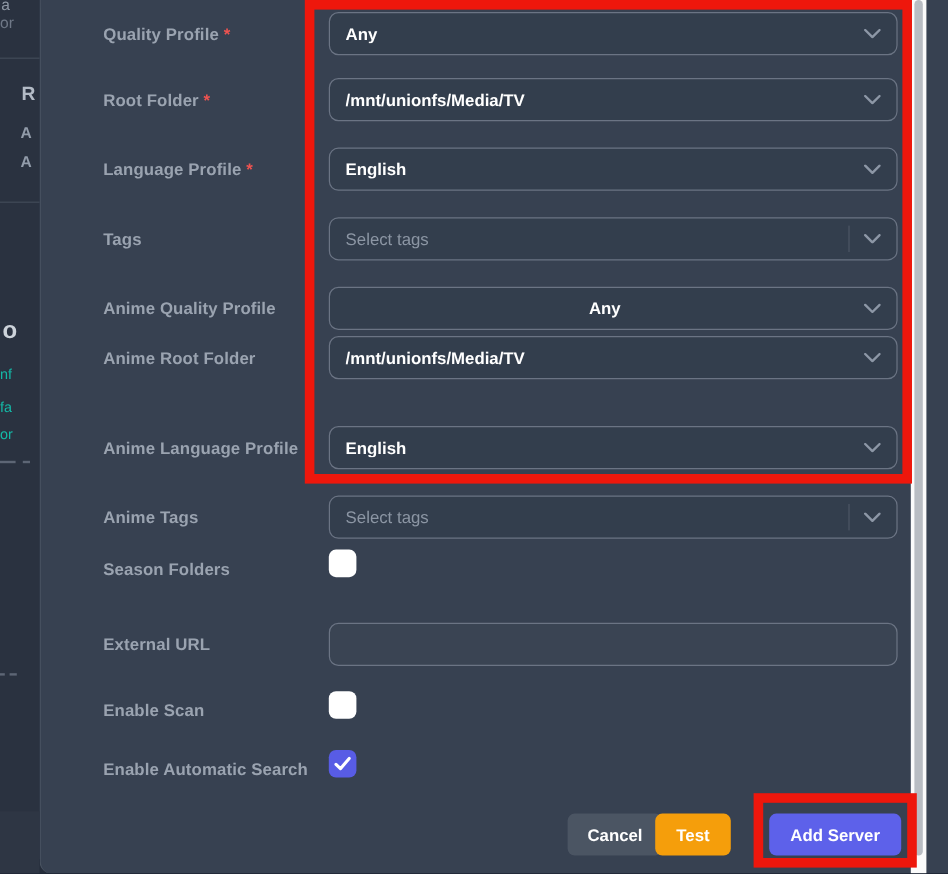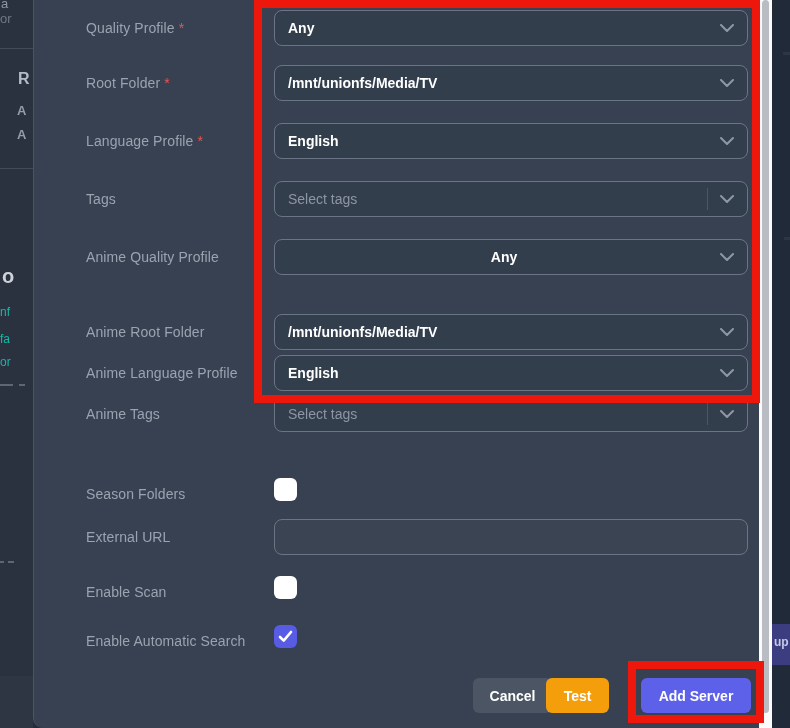--- a/index.html
+++ b/index.html
@@ -14,21 +14,21 @@
   .frag{position:absolute;color:#14b8a6;font-size:12px;font-weight:700;white-space:nowrap;}
   .hline{position:absolute;height:1px;background:#414b59;}
   .dash{position:absolute;height:2px;background:#5d6675;}
   
   .corner-notch{position:absolute;left:33px;bottom:0;width:12px;height:12px;background:#252d3b;z-index:2;}
   .modal{
     position:absolute;left:33px;top:0;width:726px;height:728px;background:#374151;
     border-left:1px solid #4a5462;border-bottom-left-radius:10px;box-sizing:border-box;z-index:3;
   }
   .row{position:absolute;left:0;width:726px;}
-  .row-label{position:absolute;left:52px;top:10px;font-size:14px;font-weight:400;color:#9aa3b0;white-space:nowrap;letter-spacing:.1px;}
+  .row-label{position:absolute;left:52px;top:10px;font-size:14px;font-weight:700;color:#9aa3b0;white-space:nowrap;letter-spacing:.1px;}
   .row.cb .row-label{top:8px;}
   .req{color:#ef5350;margin-left:4px;}
   .select-box{
     position:absolute;left:240px;top:0;width:474px;height:36px;box-sizing:border-box;
     background:#333e4d;border:1px solid #6b7484;border-radius:8px;
     display:flex;align-items:center;padding:0 13px;cursor:pointer;
   }
   .select-box .val{flex:1;color:#ffffff;font-size:14px;font-weight:600;white-space:nowrap;overflow:hidden;}
   .select-box .val.placeholder{color:#8c96a4;font-weight:400;}
   .ms-divider{width:1px;height:22px;background:#4d5665;margin-right:12px;flex-shrink:0;}
@@ -134,52 +134,52 @@
     <div class="row" style="top:239px;height:36px;text-align:center;">
       <span class="row-label"><span>Anime Quality Profile</span></span>
       <div class="select-box">
         <span class="val">Any</span>
         <svg class="chev" width="14" height="8" viewBox="0 0 14 8">
             <polyline points="1,1 7,7 13,1" fill="none" stroke="#8d97a6" stroke-width="2" stroke-linecap="round" stroke-linejoin="round"></polyline>
           </svg>
       </div>
     </div>
 
-    <div class="row" style="top:314px;height:48px;">
+    <div class="row" style="top:280px;height:48px;">
       <span class="row-label"><span>Anime Root Folder</span></span>
       <div class="select-box">
         <span class="val">/mnt/unionfs/Media/TV</span>
         <svg class="chev" width="14" height="8" viewBox="0 0 14 8">
             <polyline points="1,1 7,7 13,1" fill="none" stroke="#8d97a6" stroke-width="2" stroke-linecap="round" stroke-linejoin="round"></polyline>
           </svg>
       </div>
     </div>
 
     <div class="row" style="top:355px;height:36px;">
       <span class="row-label"><span>Anime Language Profile</span></span>
       <div class="select-box">
         <span class="val">English</span>
         <svg class="chev" width="14" height="8" viewBox="0 0 14 8">
             <polyline points="1,1 7,7 13,1" fill="none" stroke="#8d97a6" stroke-width="2" stroke-linecap="round" stroke-linejoin="round"></polyline>
           </svg>
       </div>
     </div>
 
-    <div class="row" style="top:396px;height:48px;">
+    <div class="row" style="top:413px;height:48px;">
       <span class="row-label"><span>Anime Tags</span></span>
       <div class="select-box">
         <span class="val placeholder">Select tags</span>
         <span class="ms-divider"></span>
         <svg class="chev" width="14" height="8" viewBox="0 0 14 8">
             <polyline points="1,1 7,7 13,1" fill="none" stroke="#8d97a6" stroke-width="2" stroke-linecap="round" stroke-linejoin="round"></polyline>
           </svg>
       </div>
     </div>
 
-    <div class="row cb" style="top:478px;height:23px;padding-left:16px;">
+    <div class="row cb" style="top:458px;height:23px;padding-left:16px;">
       <span class="row-label"><span>Season Folders</span></span>
       <div class="checkbox"></div>
     </div>
 
     <div class="row" style="top:519px;height:36px;">
       <span class="row-label"><span>External URL</span></span>
       <input class="text-input" type="text" value="" style="">
     </div>
 
     <div class="row cb" style="top:576px;height:23px;">
@@ -198,24 +198,17 @@
 
     <button class="btn btn-cancel">Cancel</button>
     <button class="btn btn-test">Test</button>
     <button class="btn btn-add">Add Server</button>
   </div>
 
   <div class="scroll-track">
     <div class="scroll-thumb"></div>
   </div>
 
-  <div class="bg-right">
-    <div class="tick" style="left:11px;top:52px;width:7px;"></div>
-    <div class="tick" style="left:12px;top:237px;width:6px;"></div>
-    <div class="purple-block">
-      <span>up</span>
-    </div>
-  </div>
 
   <div class="annot annot-1"></div>
   <div class="annot annot-2"></div>
 
 </div>
 
 </body></html>

